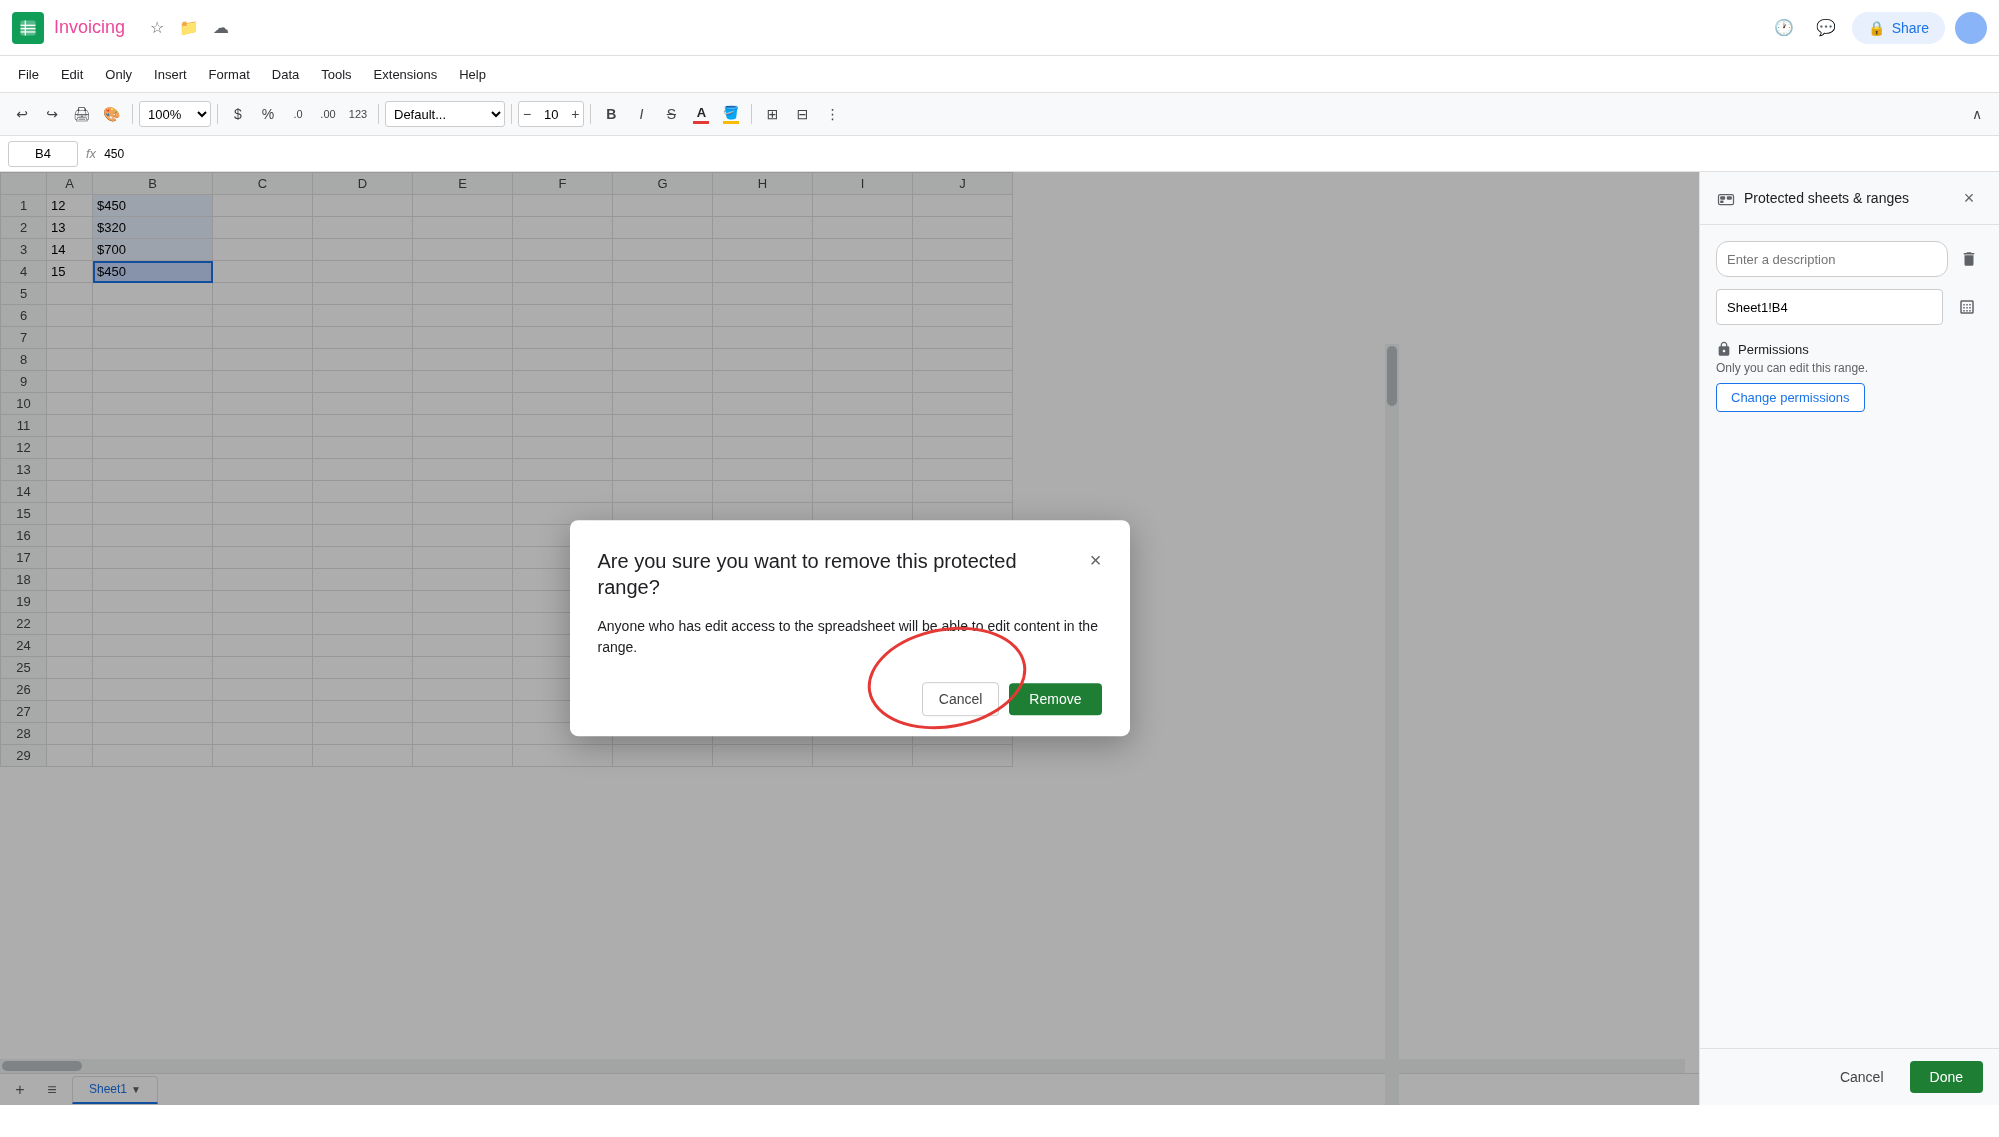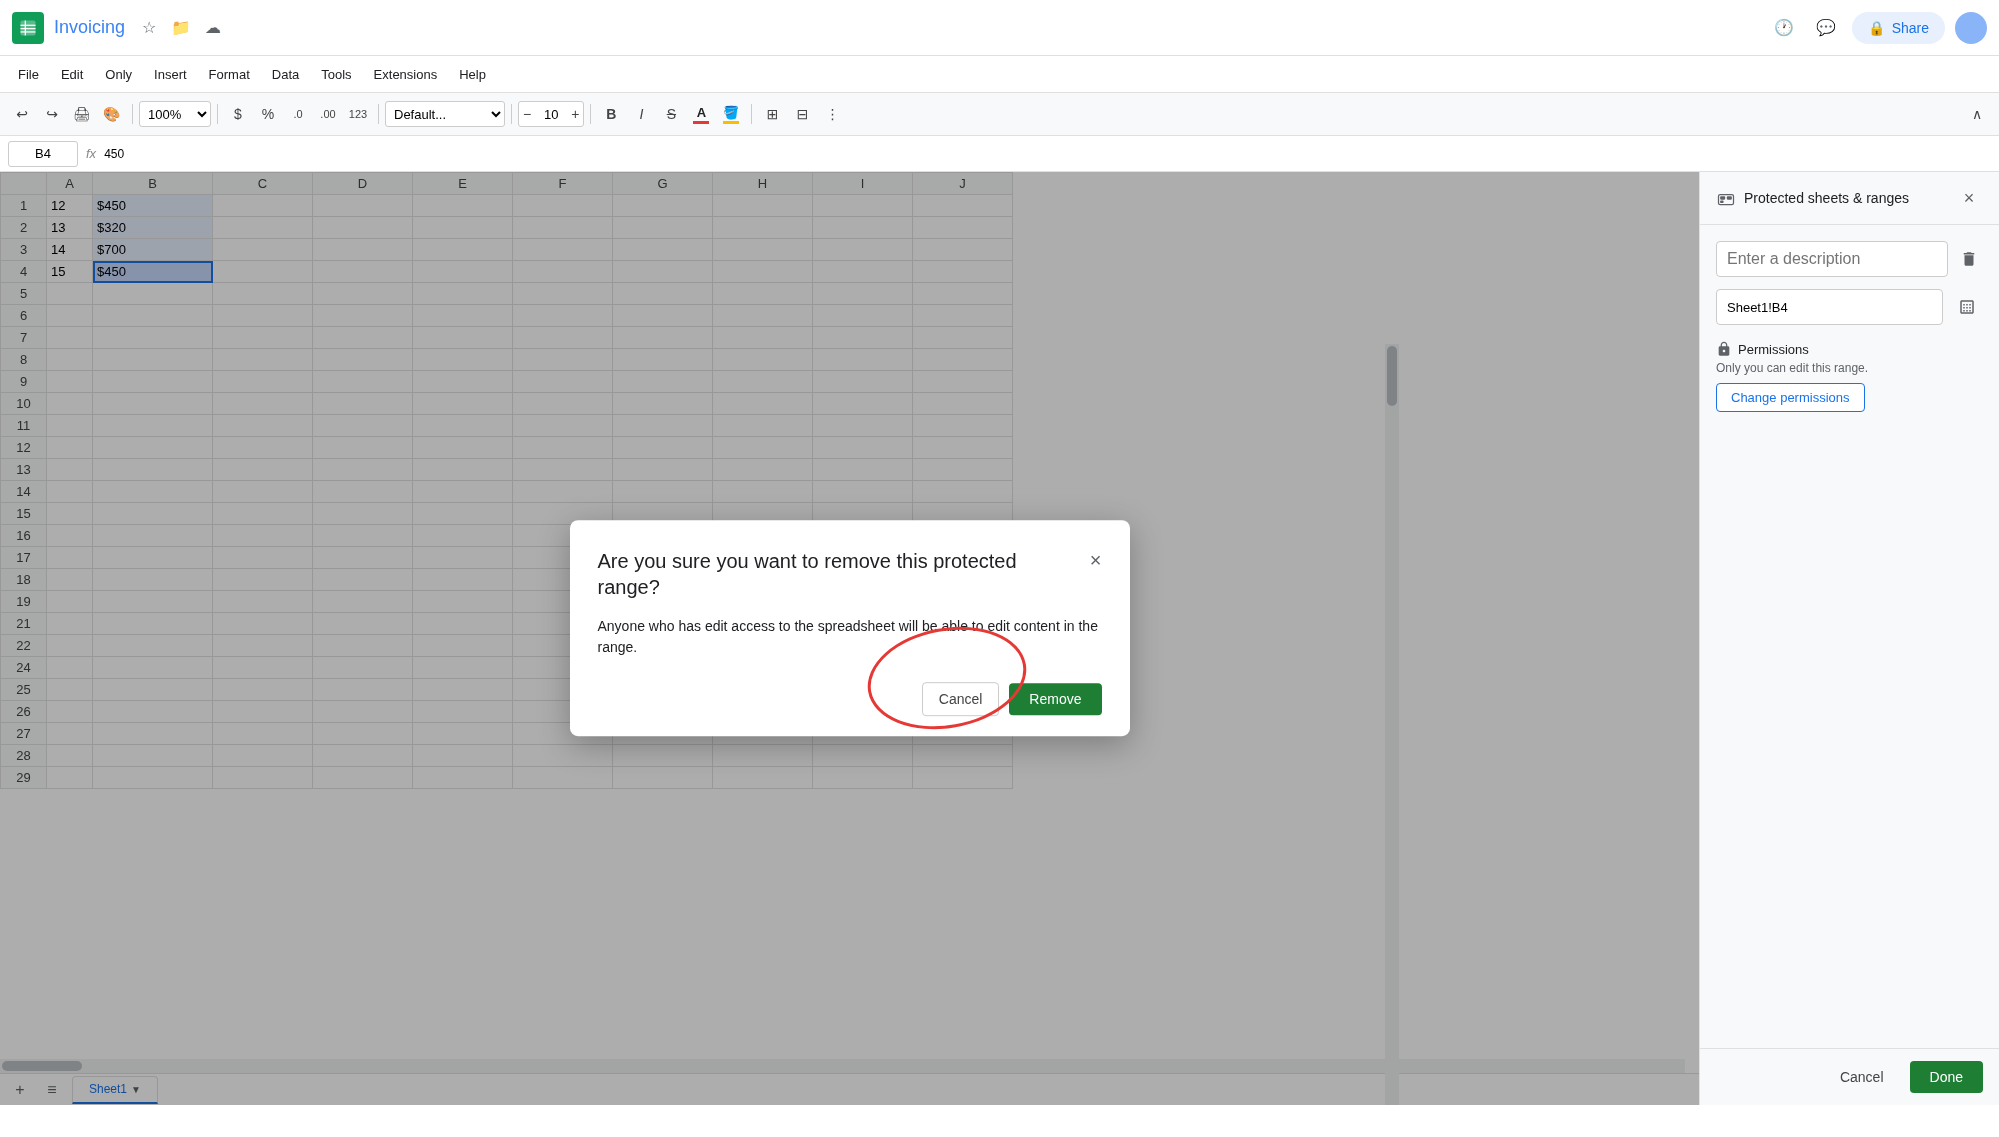--- a/index.html
+++ b/index.html
@@ -16,21 +16,21 @@
     }
     #app-icon {
       width: 32px; height: 32px;
       background: #0f9d58;
       border-radius: 4px;
       display: flex; align-items: center; justify-content: center;
       margin-right: 10px;
       flex-shrink: 0;
     }
     #app-icon svg { width: 20px; height: 20px; }
-    #doc-title { font-size: 18px; color: #3b82f6; margin-right: 8px; }
+    #doc-title { font-size: 18px; color: #ec4899; margin-right: 16px; }
     .title-icon-btn {
       width: 28px; height: 28px;
       display: flex; align-items: center; justify-content: center;
       border-radius: 50%;
       cursor: pointer;
       color: #5f6368;
       margin: 0 2px;
     }
     #title-right {
       margin-left: auto;
@@ -227,23 +227,23 @@
       font-size: 18px;
       width: 28px; height: 28px;
       display: flex; align-items: center; justify-content: center;
       border-radius: 50%;
     }
     #sidebar-body { padding: 16px; flex: 1; }
     #desc-input {
       width: 100%;
       height: 36px;
       border: 1px solid #ccc;
-      border-radius: 4px;
+      border-radius: 12px;
       padding: 0 10px;
-      font-size: 16px;
+      font-size: 13px;
       color: #4d7c0f;
       background: #fff;
     }
     #delete-icon-btn {
       width: 32px; height: 32px;
       display: flex; align-items: center; justify-content: center;
       cursor: pointer;
       color: #5f6368;
       border-radius: 4px;
     }
@@ -847,33 +847,20 @@
               <td style="width: 100px;"></td>
               <td style="width: 100px;"></td>
               <td style="width: 100px;"></td>
               <td style="width: 100px;"></td>
               <td style="width: 100px;"></td>
               <td style="width: 100px;"></td>
               <td style="width: 100px;"></td>
             </tr>
             <tr>
               <th class="row-header">19</th>
-              <td style="width: 46px;"></td>
-              <td style="width: 120px;"></td>
-              <td style="width: 100px;"></td>
-              <td style="width: 100px;"></td>
-              <td style="width: 100px;"></td>
-              <td style="width: 100px;"></td>
-              <td style="width: 100px;"></td>
-              <td style="width: 100px;"></td>
-              <td style="width: 100px;"></td>
-              <td style="width: 100px;"></td>
-            </tr>
-            <tr>
-              <th class="row-header">21</th>
               <td style="width: 46px;"></td>
               <td style="width: 120px;"></td>
               <td style="width: 100px;"></td>
               <td style="width: 100px;"></td>
               <td style="width: 100px;"></td>
               <td style="width: 100px;"></td>
               <td style="width: 100px;"></td>
               <td style="width: 100px;"></td>
               <td style="width: 100px;"></td>
               <td style="width: 100px;"></td>

